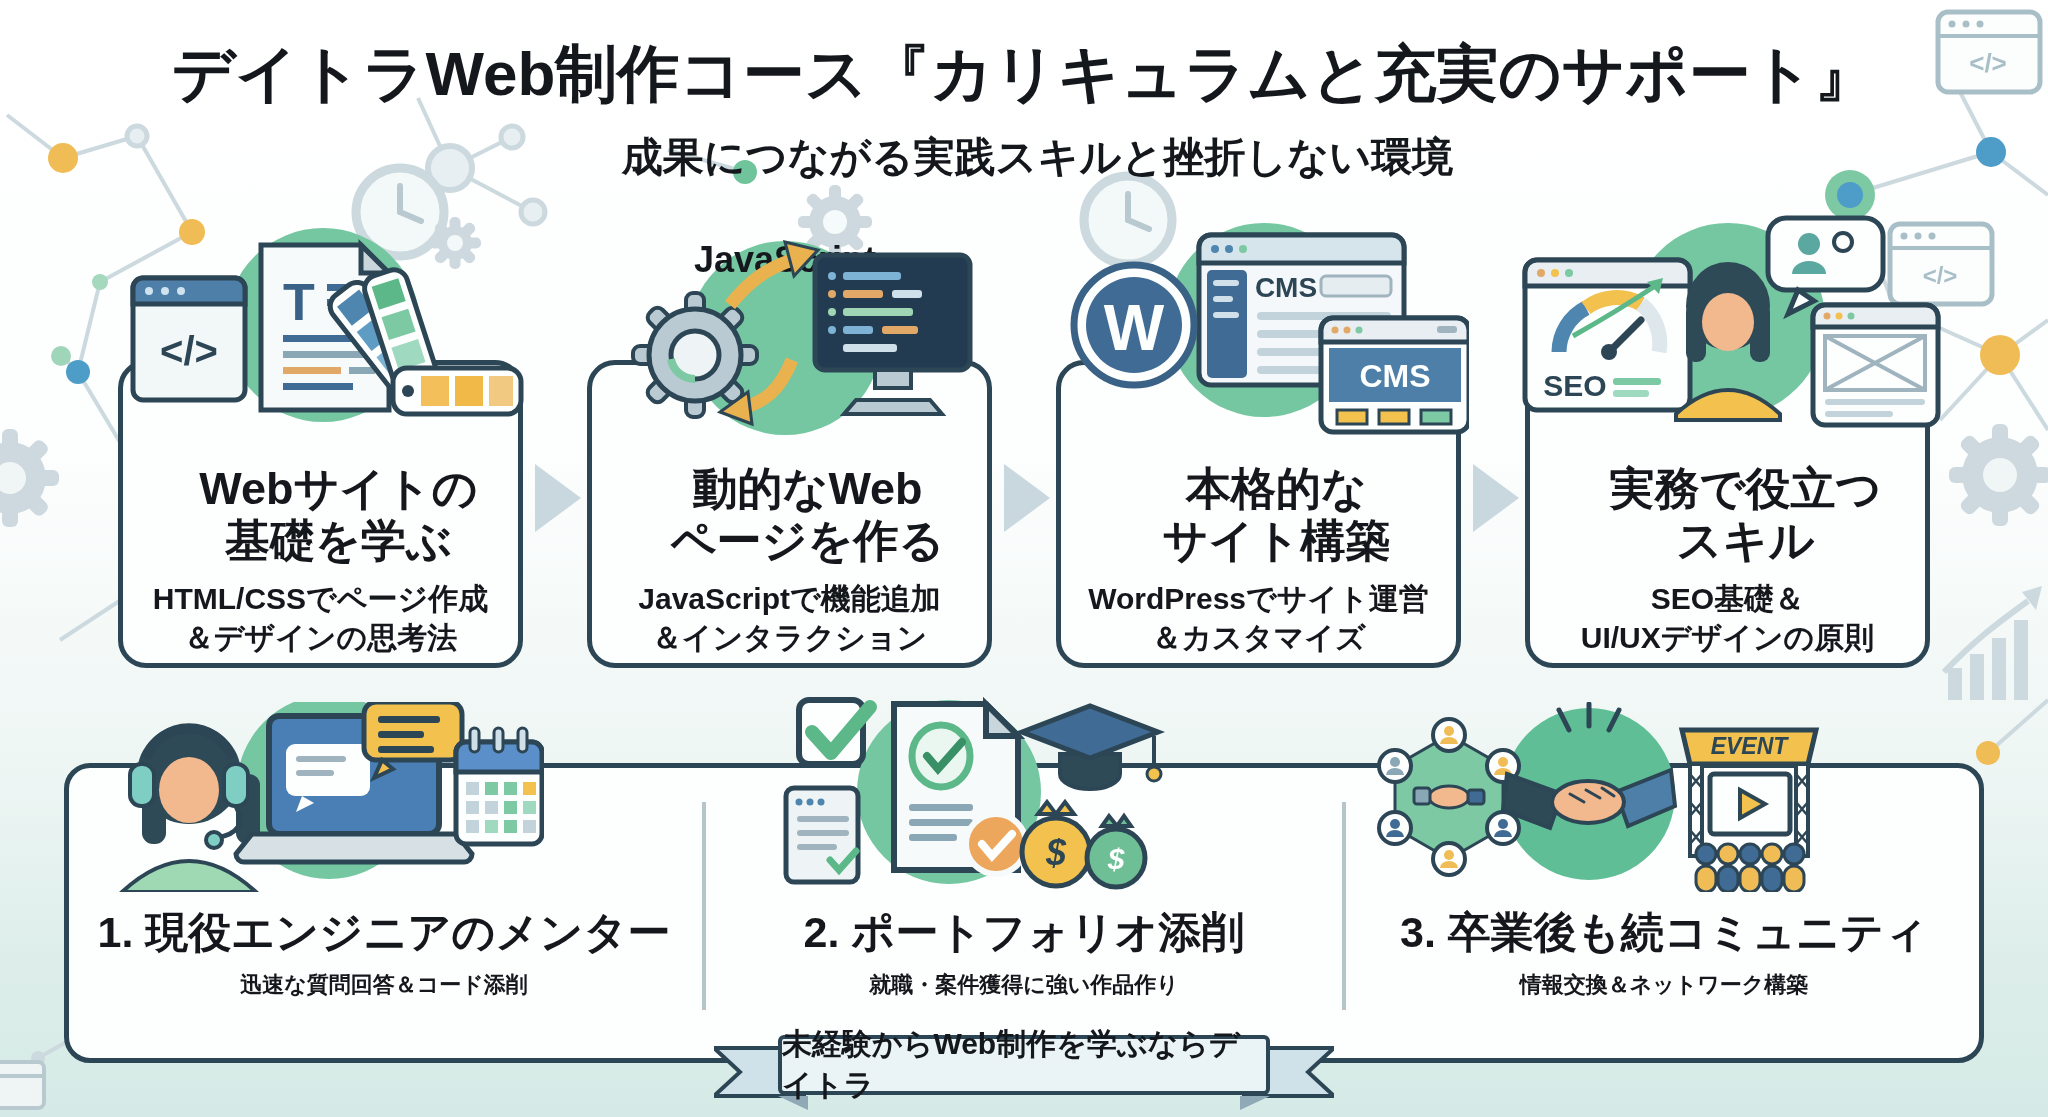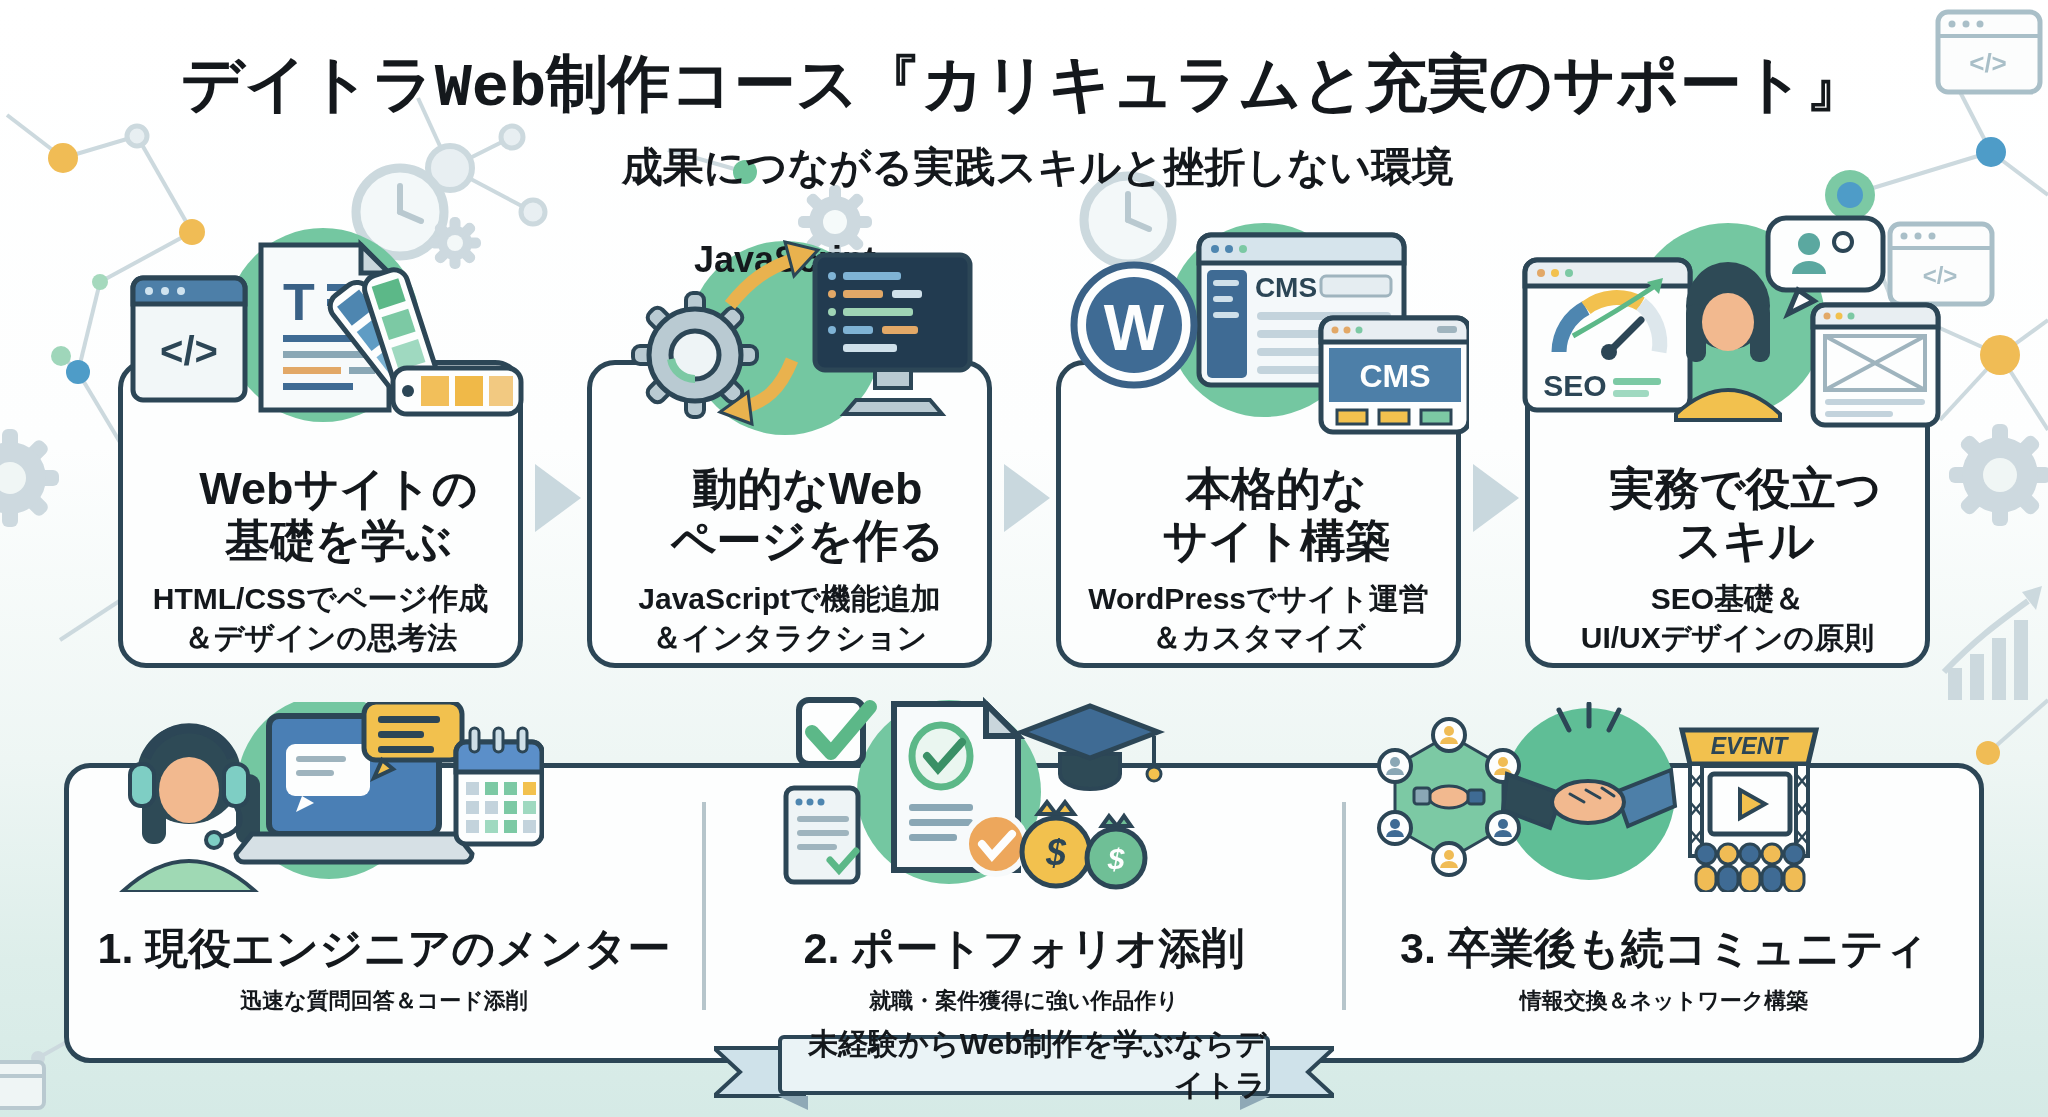--- a/index.html
+++ b/index.html
@@ -4,21 +4,21 @@
 <style>
   html,body { margin:0; padding:0; background:#e8eef0; }
   .stage {
     position:relative; width:2048px; height:1117px; overflow:hidden;
     font-family:"Liberation Sans","DejaVu Sans",sans-serif; color:#14181c;
     background:linear-gradient(180deg,#ffffff 0%,#fdfefe 40%,#eef6f4 68%,#ddeeea 86%,#d5eae6 100%);
   }
   .stage svg text { font-family:"Liberation Sans","DejaVu Sans",sans-serif; }
   .decor { position:absolute; inset:0; z-index:0; }
   
-  .hdr { position:absolute; top:42px; left:0; width:100%; text-align:center; z-index:3;font-family:Liberation Mono, monospace; }
+  .hdr { position:absolute; top:32px; left:0; width:100%; text-align:center; z-index:3; }
   .hdr-title { font-size:62px; font-weight:900; letter-spacing:0px; }
   .hdr-sub   { margin-top:14px; font-size:41px; font-weight:900;padding-left:27px; }
   
   .steps { position:absolute; top:190px; left:118px; width:1812px; height:478px; display:flex; gap:64px; z-index:2; }
   .step { flex:1 1 0; position:relative; }
   .step-card {
     position:absolute; left:0; right:0; top:170px; bottom:0; box-sizing:border-box;
     background:#fdfefe; border:5px solid #2c4656; border-radius:28px;
     text-align:center; padding-top:98px;
   }
@@ -34,24 +34,24 @@
   .supports-box {
     position:absolute; left:64px; top:763px; width:1920px; height:300px; box-sizing:border-box;
     background:#fdfefe; border:5px solid #2c4656; border-radius:26px; z-index:1;
   }
   .supports { position:absolute; left:64px; top:700px; width:1920px; height:340px; display:flex; z-index:2; }
   .support-col { flex:1 1 0; position:relative; text-align:center; }
   .support-col + .support-col::before {
     content:""; position:absolute; left:-2px; top:102px; height:208px; width:4px; background:#b6c5cb;
   }
   .support-art { height:192px; display:flex; align-items:flex-end; justify-content:flex-start;font-style:italic; }
-  .support-title { margin-top:28px; font-size:43px; font-weight:900; }
+  .support-title { margin-top:12px; font-size:43px; font-weight:900; }
   .support-desc  { margin-top:8px;  font-size:22px; font-weight:800; }
   
-  .ribbon { position:absolute; left:50%; top:1030px; transform:translateX(-50%); width:620px; height:84px; z-index:4;text-align:right; }
+  .ribbon { position:absolute; left:50%; top:1030px; transform:translateX(-50%); width:620px; height:84px; z-index:4; }
   .ribbon svg { position:absolute; inset:0; }
   .ribbon-box {
     position:absolute; left:64px; right:64px; top:5px; height:60px; box-sizing:border-box;
     background:#eaf3f6; border:4px solid #2c4656; border-radius:6px;
     display:flex; align-items:center; justify-content:center;
     font-size:30px; font-weight:900;
   }
 </style>
 </head>
 <body>

